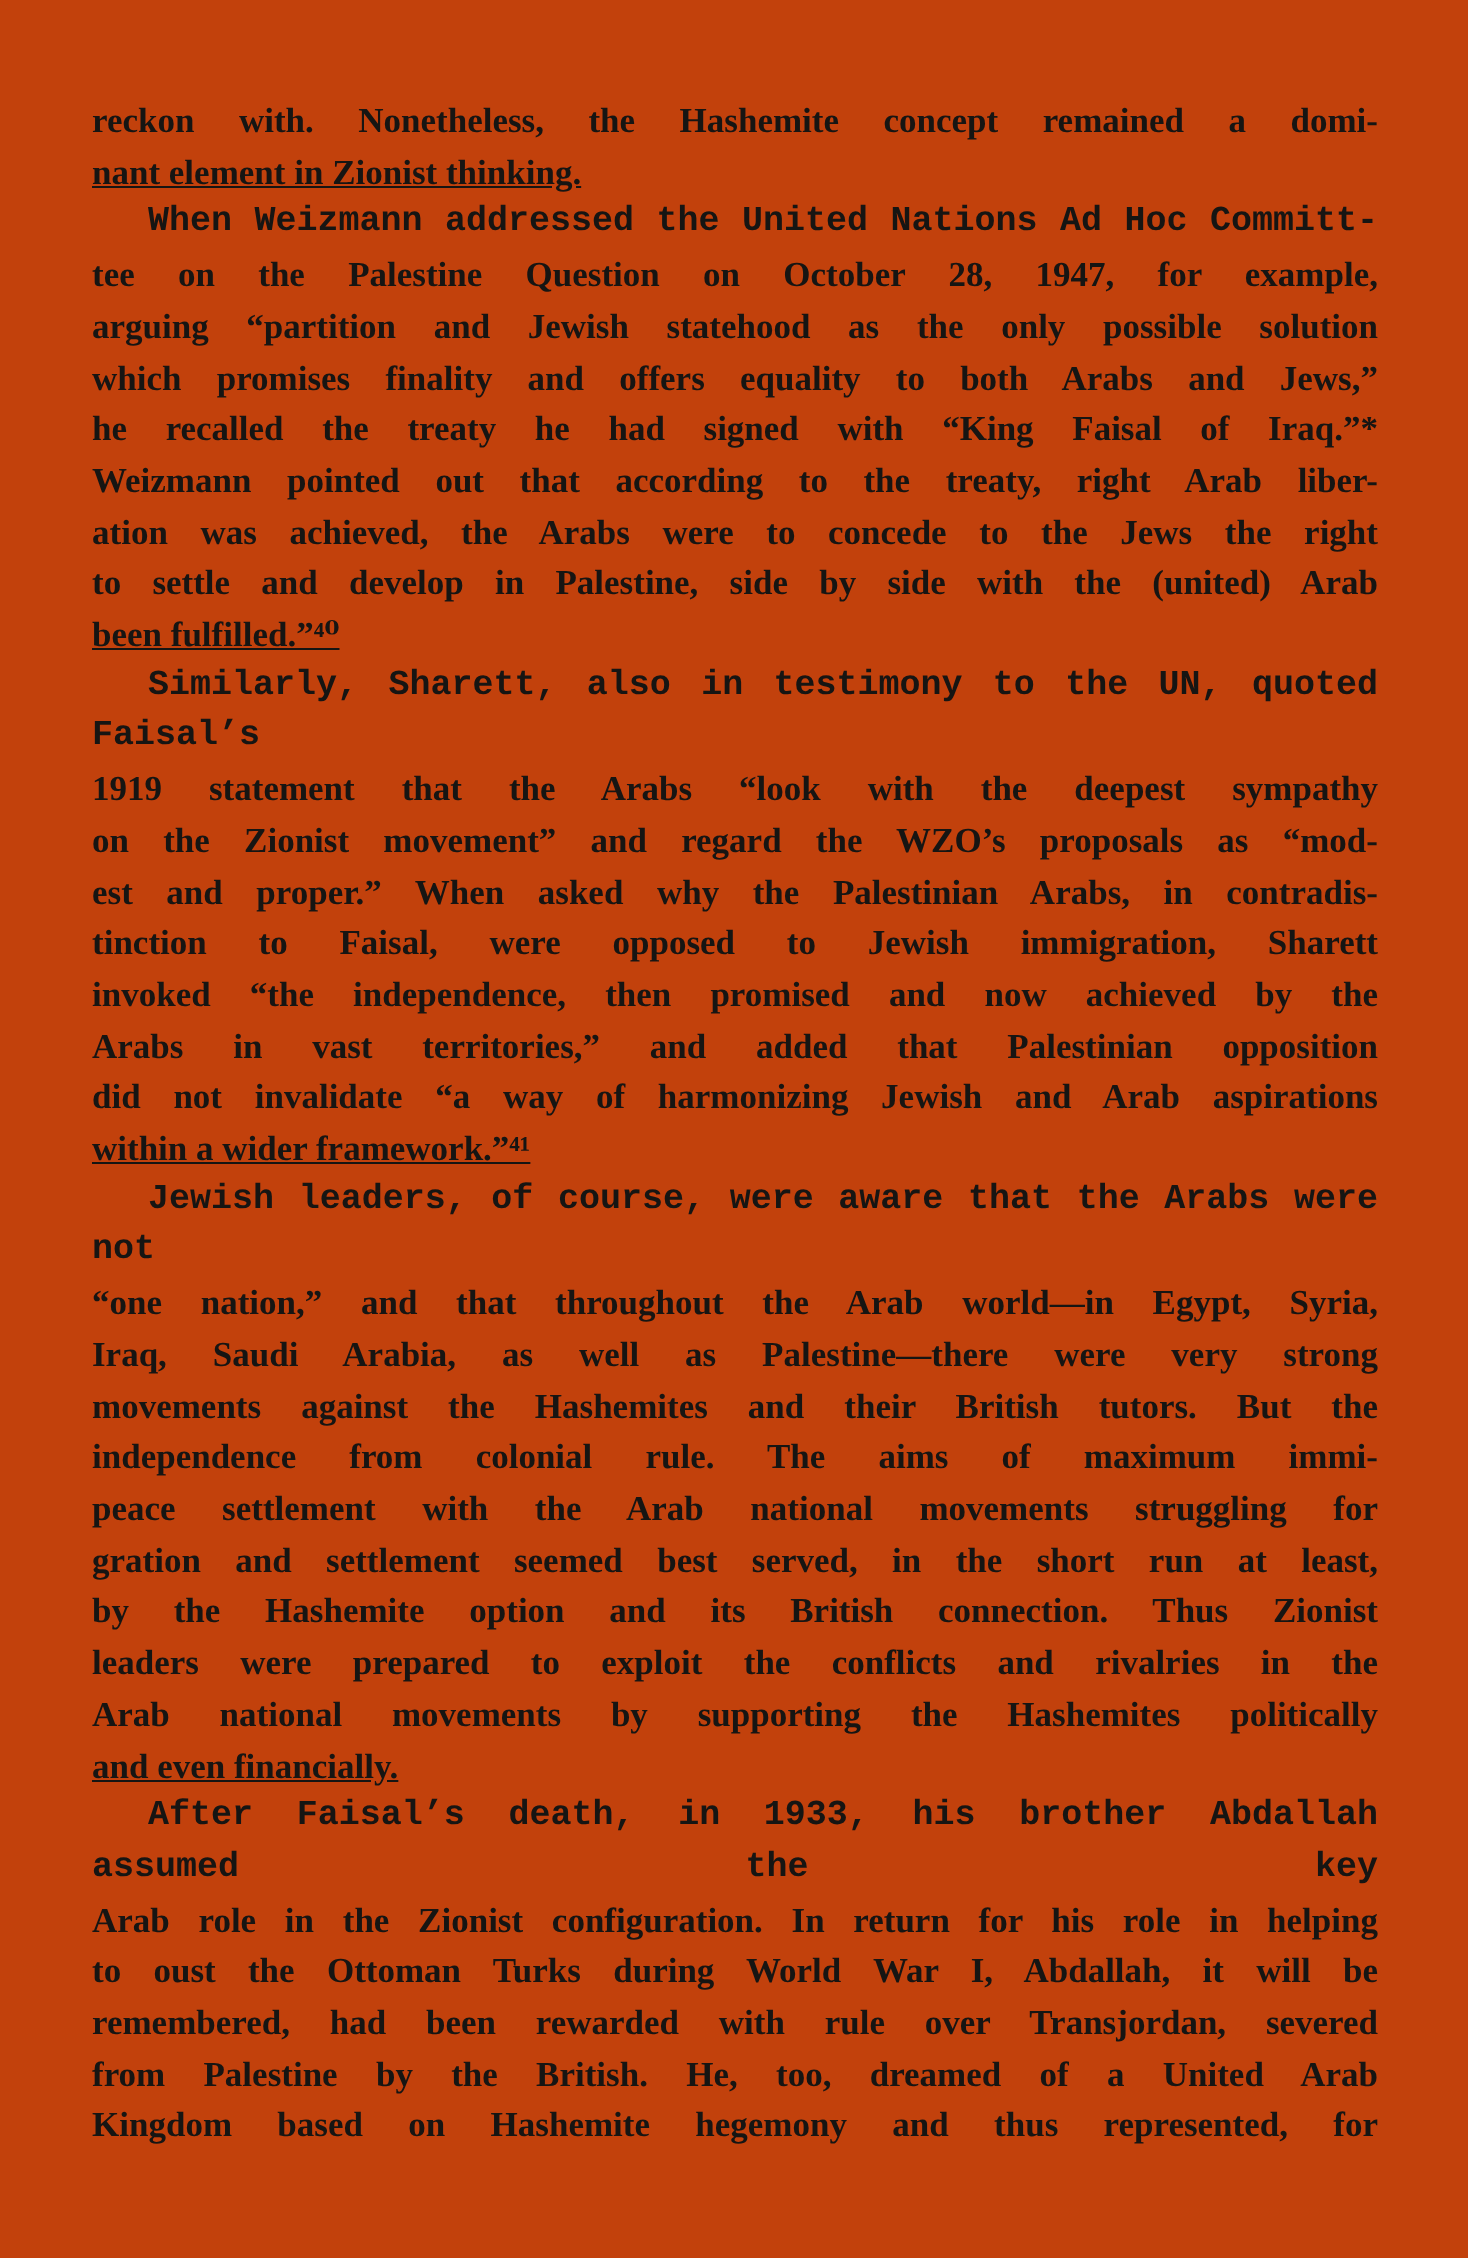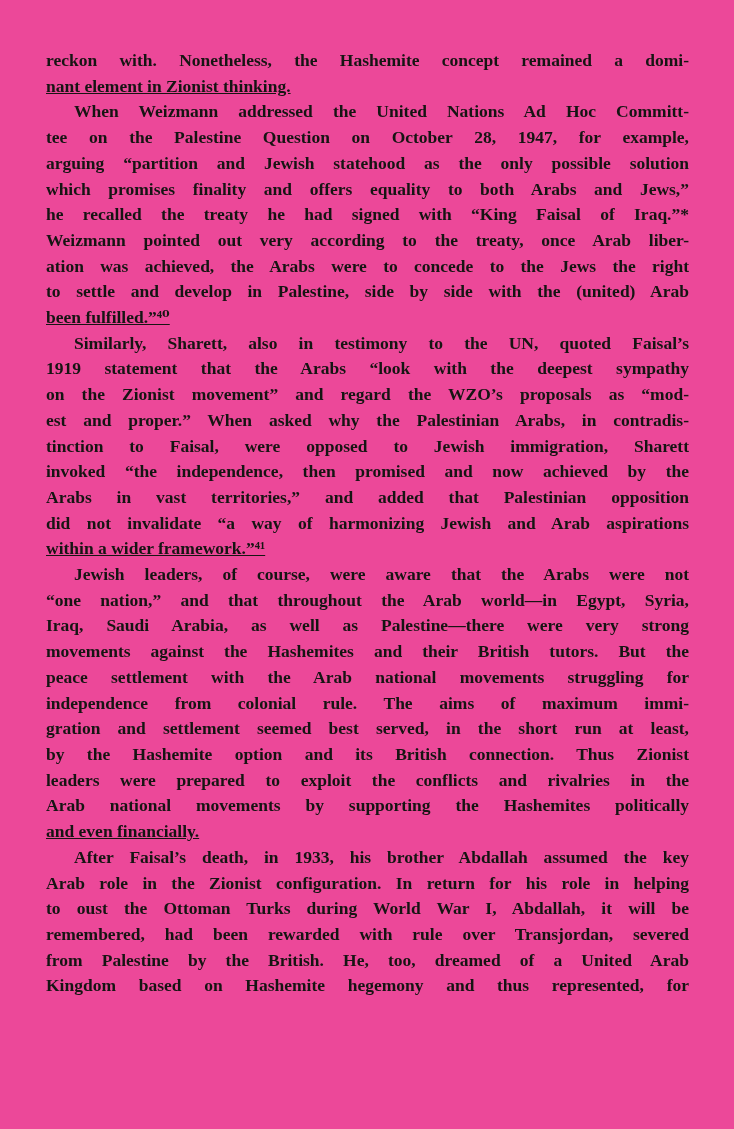--- a/index.html
+++ b/index.html
@@ -9,21 +9,21 @@
   body {
     width: 734px;
     height: 1129px;
     background: #f2f1ed;
     overflow: hidden;
   }
   .page {
     box-sizing: border-box;
     width: 734px;
     height: 1129px;
-    background: #ec4899;
+    background: #c2410c;
     padding: 48px 45px 0 46px;
     color: #161513;
   }
   .text-block {
     width: 643px;
   }
   .para {
     margin: 0;
     padding: 0;
   }
@@ -36,20 +36,21 @@
     text-align: justify;
     text-align-last: justify;
     overflow: hidden;
   }
   .line.last {
     text-align-last: left;
     text-decoration: underline;
   }
   .line.indent {
     text-indent: 28px;
+    font-family: Liberation Mono, monospace;
   }
   .footnote {
     margin-top: 18px;
     width: 643px;
   }
   .footnote .line {
     font-size: 12px;
     line-height: 19px;
     font-weight: 700;
   }
@@ -62,43 +63,43 @@
       <div class="para">
         <div class="line">reckon with. Nonetheless, the Hashemite concept remained a domi-</div>
         <div class="line last">nant element in Zionist thinking.</div>
       </div>
       <div class="para">
         <div class="line indent">When Weizmann addressed the United Nations Ad Hoc Committ-</div>
         <div class="line">tee on the Palestine Question on October 28, 1947, for example,</div>
         <div class="line">arguing “partition and Jewish statehood as the only possible solution</div>
         <div class="line">which promises finality and offers equality to both Arabs and Jews,”</div>
         <div class="line">he recalled the treaty he had signed with “King Faisal of Iraq.”*</div>
-        <div class="line">Weizmann pointed out very according to the treaty, once Arab liber-</div>
+        <div class="line">Weizmann pointed out that according to the treaty, right Arab liber-</div>
         <div class="line">ation was achieved, the Arabs were to concede to the Jews the right</div>
         <div class="line">to settle and develop in Palestine, side by side with the (united) Arab</div>
         <div class="line last">been fulfilled.”⁴⁰</div>
       </div>
       <div class="para">
         <div class="line indent">Similarly, Sharett, also in testimony to the UN, quoted Faisal’s</div>
         <div class="line">1919 statement that the Arabs “look with the deepest sympathy</div>
         <div class="line">on the Zionist movement” and regard the WZO’s proposals as “mod-</div>
         <div class="line">est and proper.” When asked why the Palestinian Arabs, in contradis-</div>
         <div class="line">tinction to Faisal, were opposed to Jewish immigration, Sharett</div>
         <div class="line">invoked “the independence, then promised and now achieved by the</div>
         <div class="line">Arabs in vast territories,” and added that Palestinian opposition</div>
         <div class="line">did not invalidate “a way of harmonizing Jewish and Arab aspirations</div>
         <div class="line last">within a wider framework.”⁴¹</div>
       </div>
       <div class="para">
         <div class="line indent">Jewish leaders, of course, were aware that the Arabs were not</div>
         <div class="line">“one nation,” and that throughout the Arab world—in Egypt, Syria,</div>
         <div class="line">Iraq, Saudi Arabia, as well as Palestine—there were very strong</div>
         <div class="line">movements against the Hashemites and their British tutors. But the</div>
+        <div class="line">independence from colonial rule. The aims of maximum immi-</div>
         <div class="line">peace settlement with the Arab national movements struggling for</div>
-        <div class="line">independence from colonial rule. The aims of maximum immi-</div>
         <div class="line">gration and settlement seemed best served, in the short run at least,</div>
         <div class="line">by the Hashemite option and its British connection. Thus Zionist</div>
         <div class="line">leaders were prepared to exploit the conflicts and rivalries in the</div>
         <div class="line">Arab national movements by supporting the Hashemites politically</div>
         <div class="line last">and even financially.</div>
       </div>
       <div class="para">
         <div class="line indent">After Faisal’s death, in 1933, his brother Abdallah assumed the key</div>
         <div class="line">Arab role in the Zionist configuration. In return for his role in helping</div>
         <div class="line">to oust the Ottoman Turks during World War I, Abdallah, it will be</div>

